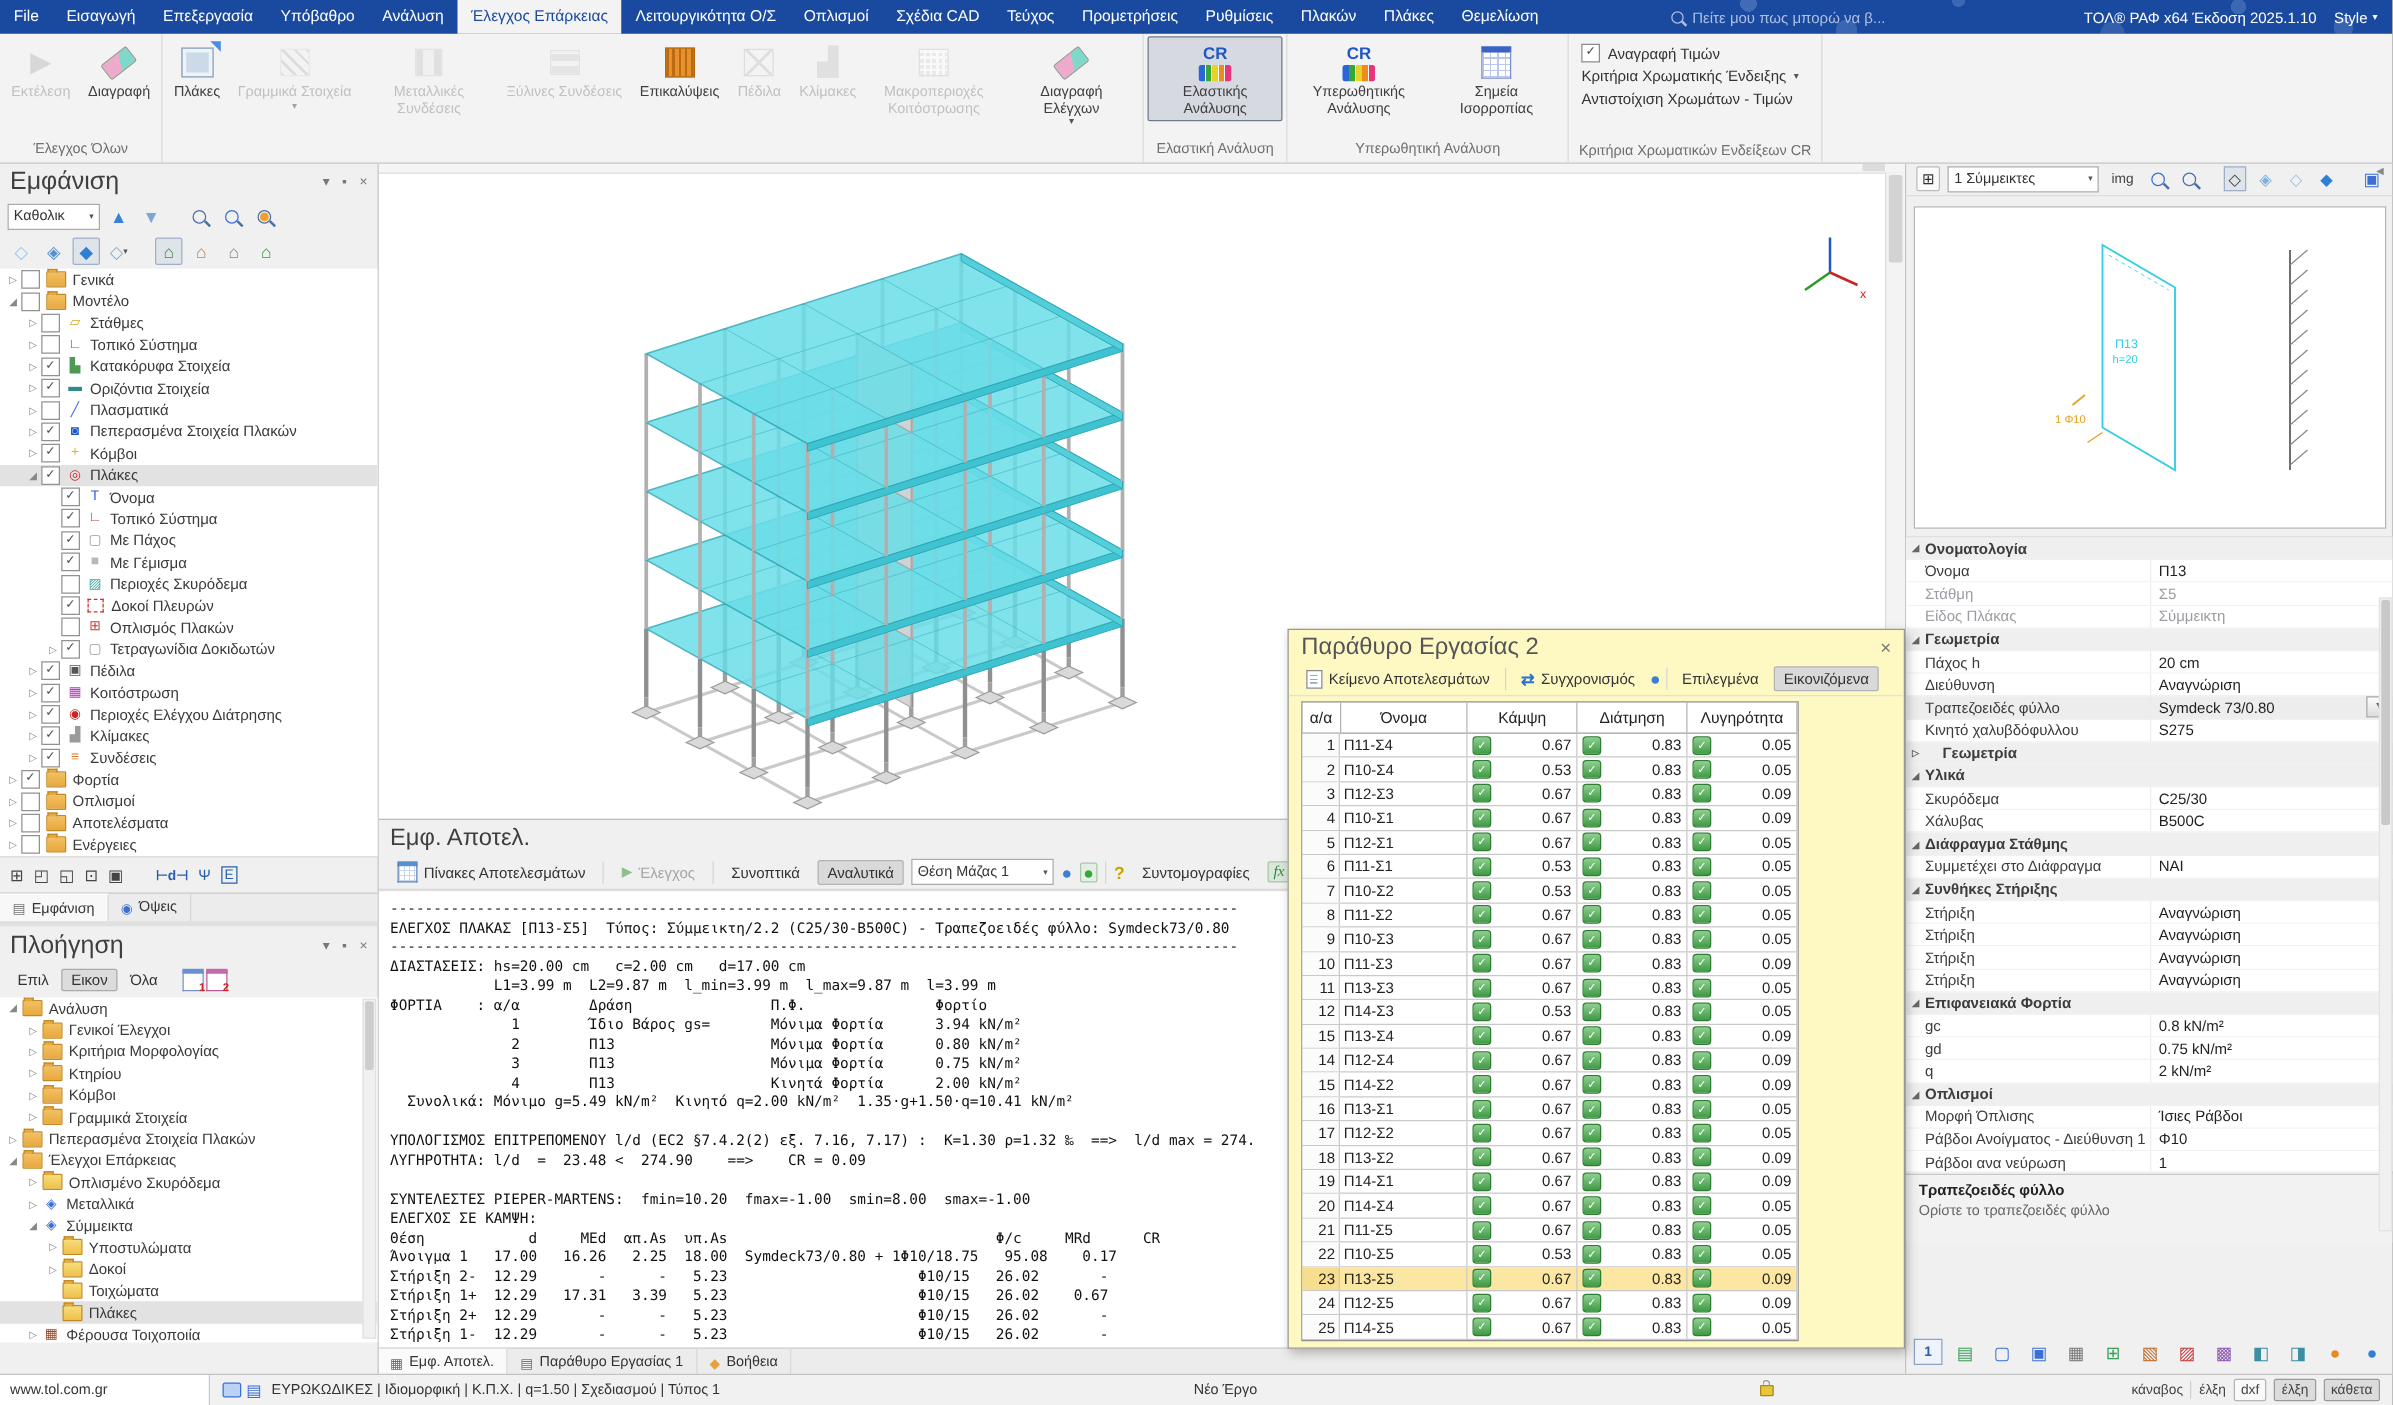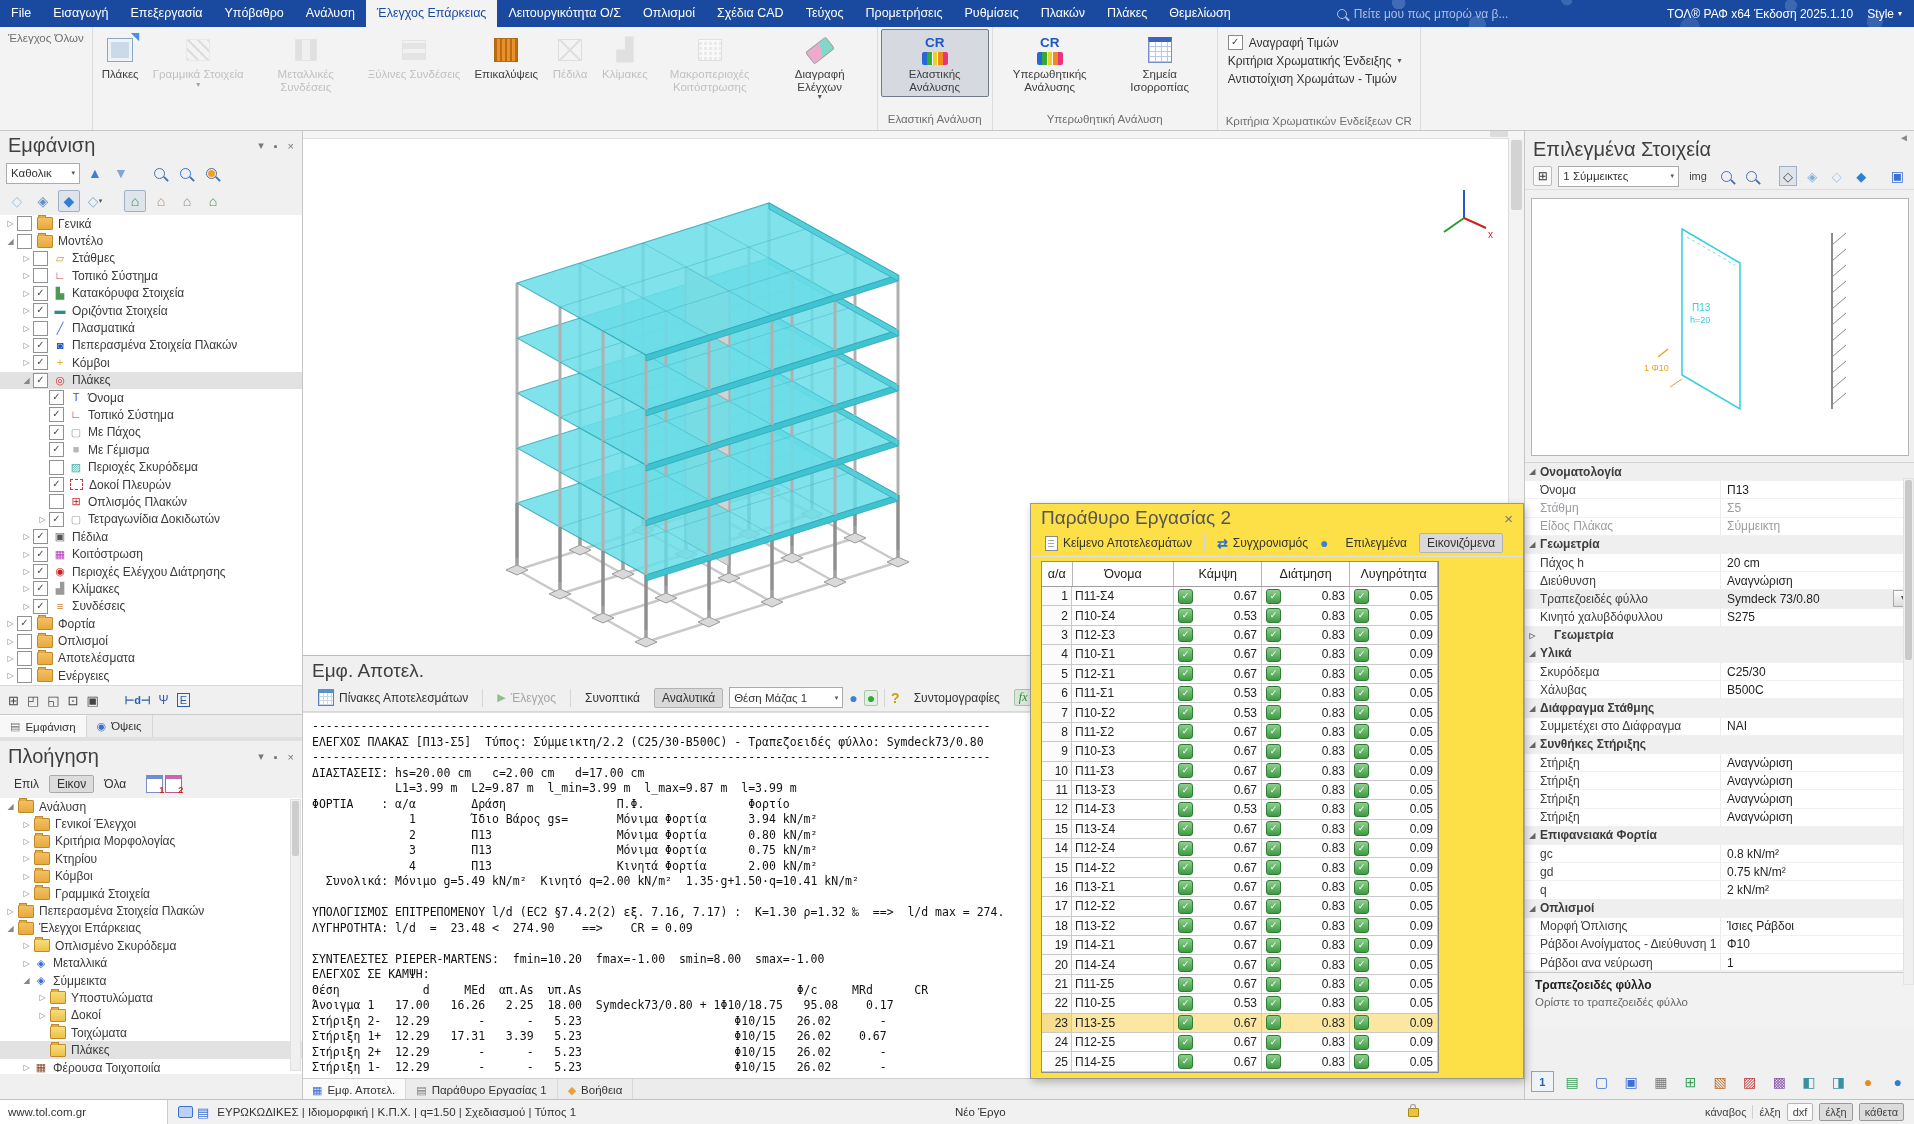--- a/index.html
+++ b/index.html
@@ -104,21 +104,21 @@
   .tblic{width:14px;height:12px;background:#fff;border:1px solid #5a7fb5;border-top:4px solid #5a8fd0;background-image:repeating-linear-gradient(90deg,#c9d6ea 0 1px,transparent 1px 4px),repeating-linear-gradient(0deg,#c9d6ea 0 1px,transparent 1px 4px);}
   .dotb{color:#3b7fd6;font-size:14px;line-height:14px;}
   .dotg{color:#35a83a;font-size:14px;line-height:14px;}
   .qm{color:#c8a400;font-weight:bold;font-size:14px;}
   .fx{font-family:"Liberation Serif",serif;font-style:italic;color:#2c8a3a;background:#d9e6d9;border:1px solid #a8c4a8;border-radius:2px;padding:0 4px;font-size:12px;}
   .otext{position:absolute;left:0;top:56px;right:0;bottom:22px;background:#fff;border-top:1px solid #e0e0e0;padding:6px 0 0 10px;font-family:"DejaVu Sans Mono",monospace;font-size:11.5px;line-height:15.5px;color:#111;white-space:pre;overflow:hidden;}
   .otabs{position:absolute;left:0;bottom:0;width:100%;height:22px;background:#ececec;border-top:1px solid #cfcfcf;display:flex;}
   .otab{display:flex;align-items:center;gap:5px;padding:0 10px;font-size:11.5px;color:#333;border-right:1px solid #d8d8d8;}
   .otab.active{background:#fafafa;}
   
-  #workwin{position:absolute;left:1030px;top:503px;width:492px;height:574px;background:#fde047;border:1px solid #979797;box-shadow:2px 3px 8px rgba(0,0,0,.25);z-index:20;}
+  #workwin{position:absolute;left:1030px;top:503px;width:492px;height:574px;background:#fef9c3;border:1px solid #979797;box-shadow:2px 3px 8px rgba(0,0,0,.25);z-index:20;}
   .wtitle{display:flex;align-items:center;padding:3px 10px 1px;}
   .wtitle span:first-child{font-size:19px;color:#555;font-weight:300;}
   .wclose{margin-left:auto;color:#777;font-size:15px;}
   .wtb{display:flex;align-items:center;gap:4px;height:26px;padding:0 6px;font-size:12px;color:#333;border-bottom:1px solid #e0e0e0;}
   .doc{width:11px;height:13px;background:#fff;border:1px solid #8a8a8a;position:relative;}
   .doc::after{content:"";position:absolute;left:2px;top:3px;width:6px;height:7px;background:repeating-linear-gradient(0deg,#9aa8c4 0 1px,transparent 1px 3px);}
   .sync{color:#2a6fd6;font-weight:bold;font-size:13px;}
   .wtable{margin:4px 0 0 10px;width:396px;border:1px solid #8f8f8f;background:#fff;}
   .wcap{height:22px;line-height:22px;text-align:center;font-size:12.5px;color:#222;border-bottom:1px solid #9f9f9f;}
   .whead{display:flex;height:24px;border-bottom:1px solid #9f9f9f;font-size:12.5px;color:#222;}
@@ -221,20 +221,34 @@
       <span>ΤΟΛ® ΡΑΦ x64 Έκδοση 2025.1.10</span>
       <span class="mstyle">
           <span>Style</span>
           <span class="caret">▾</span>
         </span>
     </div>
   </div>
 
   <div id="ribbon">
     <div class="rgroup">
+      <div class="rbtns">
+
+          <div class="rbtn disabled">
+            <span class="ric i-play"></span>
+            <span class="rlabel">Εκτέλεση</span>
+            <span class="bdd" style="visibility: hidden;">▾</span>
+          </div>
+
+          <div class="rbtn">
+            <span class="ric i-eraser"></span>
+            <span class="rlabel">Διαγραφή</span>
+            <span class="bdd" style="visibility: hidden;">▾</span>
+          </div>
+        </div>
       <div class="rgl">Έλεγχος Όλων</div>
     </div>
     <div class="rgroup">
       <div class="rbtns">
 
           <div class="rbtn">
             <span class="ric i-plates"></span>
             <span class="rlabel">Πλάκες</span>
             <span class="bdd" style="visibility: hidden;">▾</span>
           </div>
@@ -1476,23 +1490,20 @@
           </div>
         </div>
       <div class="nsb" style="top:58px;height:270px;">
           <i></i>
         </div>
     </div>
   </div>
 
   <div id="selpanel">
     <span class="collapse">◄</span>
-    <div class="phead">
-      <span class="ptxt">Επιλεγμένα Στοιχεία</span>
-    </div>
     <div class="stb">
       <span class="cursorp">⊞</span>
       <div class="selbox" style="width:128px;">
         <span>1 Σύμμεικτες</span>
           <span class="caret" style="font-size:7px;color:#555;">▾</span>
       </div>
       <span class="imgbtn">img</span>
       <span class="tbi">
           <span class="mg" style="border-color:#3b6fd4;"></span>
         </span>

